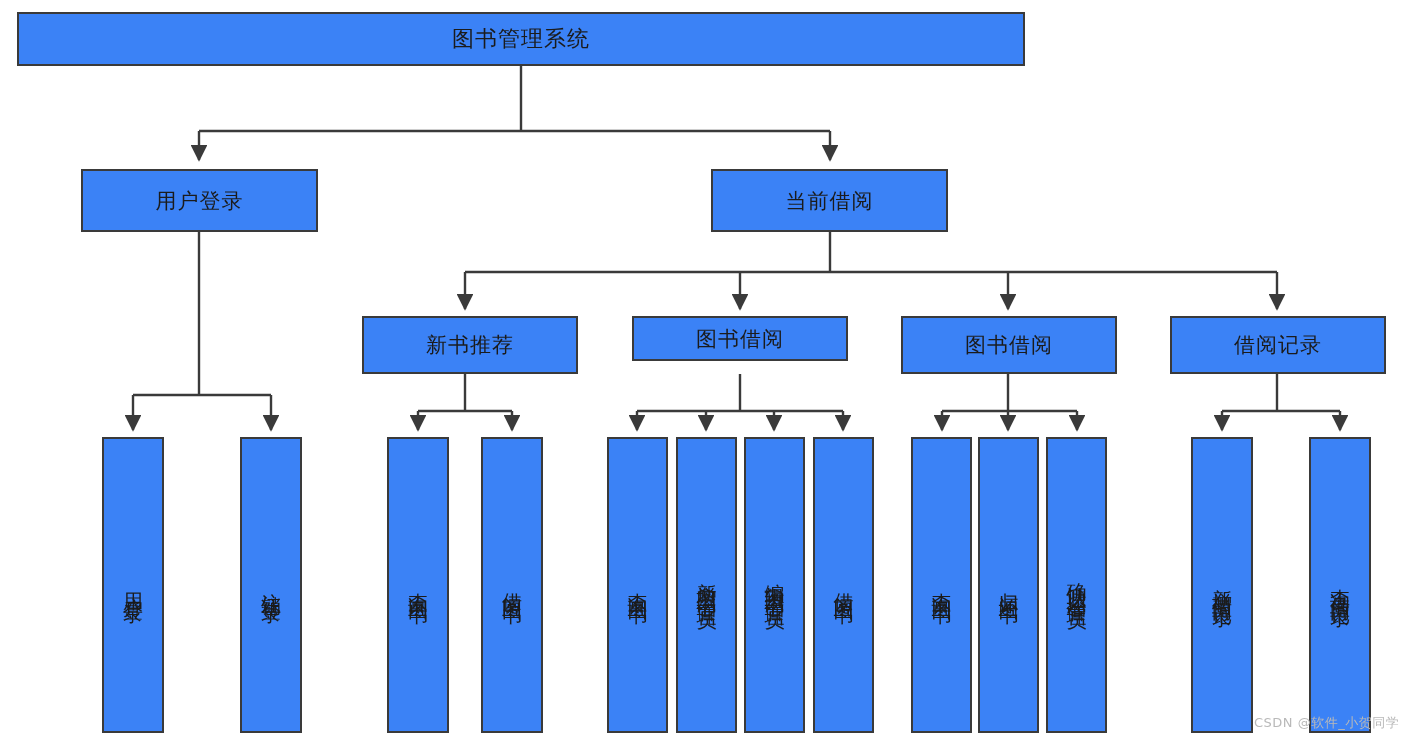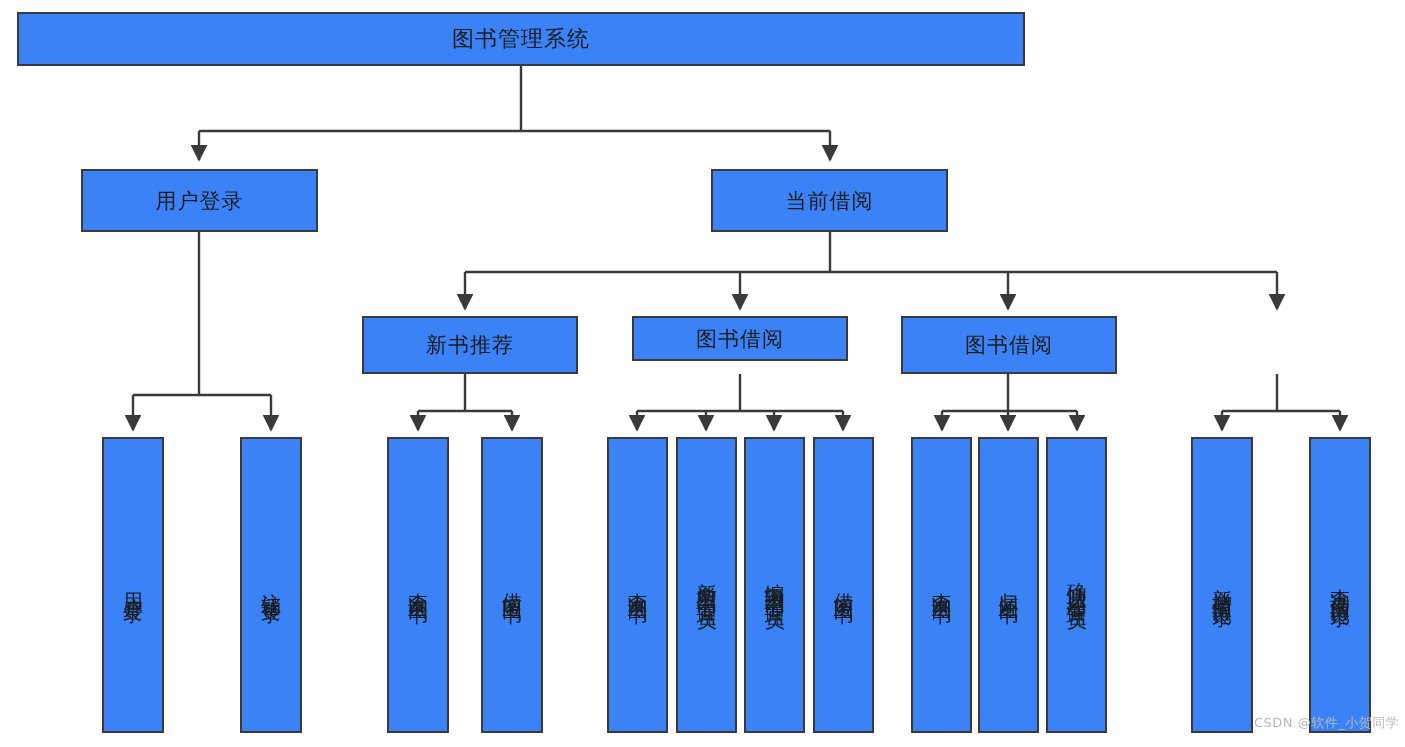--- a/index.html
+++ b/index.html
@@ -132,20 +132,23 @@
 
   <div class="node horiz" style="left:362px; top:316px; width:216px; height:58px;">
     <span>新书推荐</span>
   </div>
   <div class="node horiz" style="left:632px; top:316px; width:216px; height:45px;">
     <span>图书借阅</span>
   </div>
   <div class="node horiz" style="left:901px; top:316px; width:216px; height:58px;">
     <span>图书借阅</span>
   </div>
+  <div class="node horiz" style="left:1170px; top:316px; width:216px; height:58px;">
+    <span>借阅记录</span>
+  </div>
 
   <div class="node leaf" style="left:102px; top:437px; width:62px; height:296px;">
     <span class="vlabel">用户登录</span>
   </div>
   <div class="node leaf" style="left:240px; top:437px; width:62px; height:296px;">
     <span class="vlabel">注销登录</span>
   </div>
 
   <div class="node leaf" style="left:387px; top:437px; width:62px; height:296px;">
     <span class="vlabel">查询图书</span>

